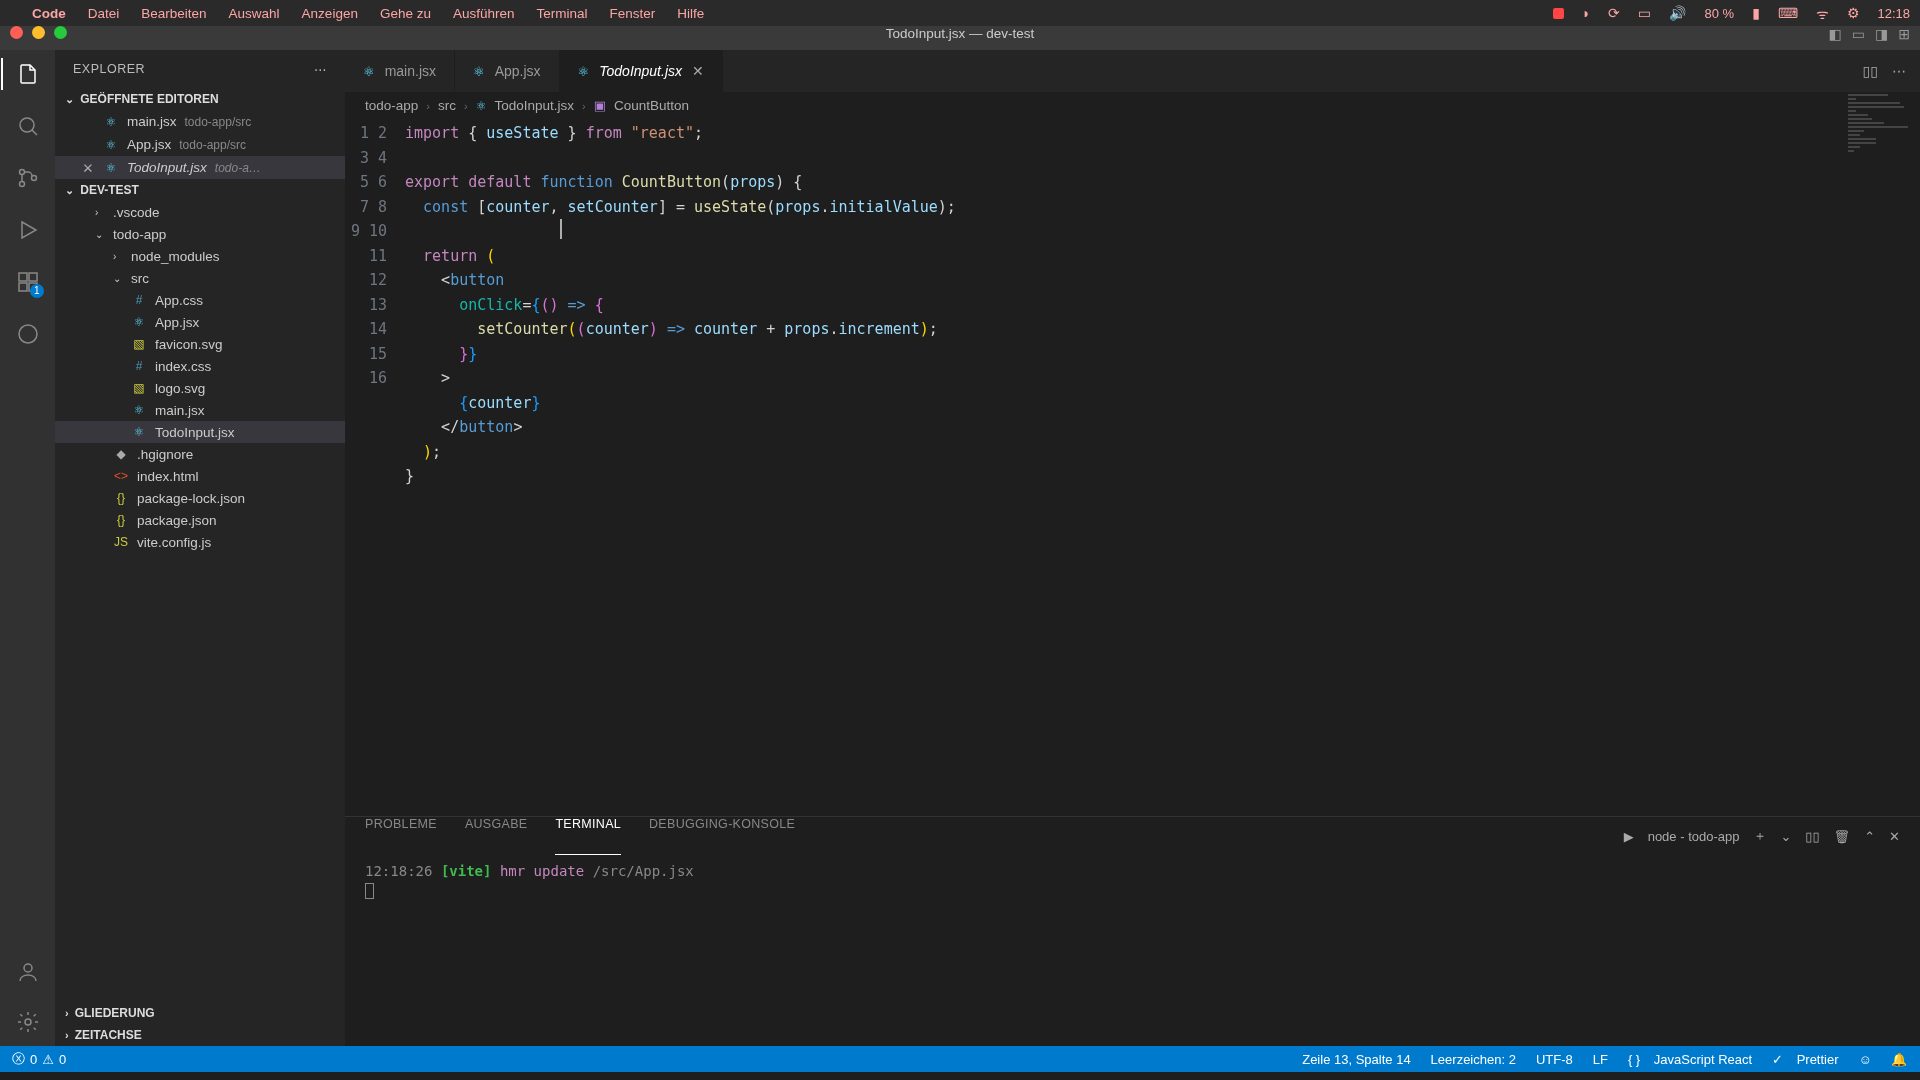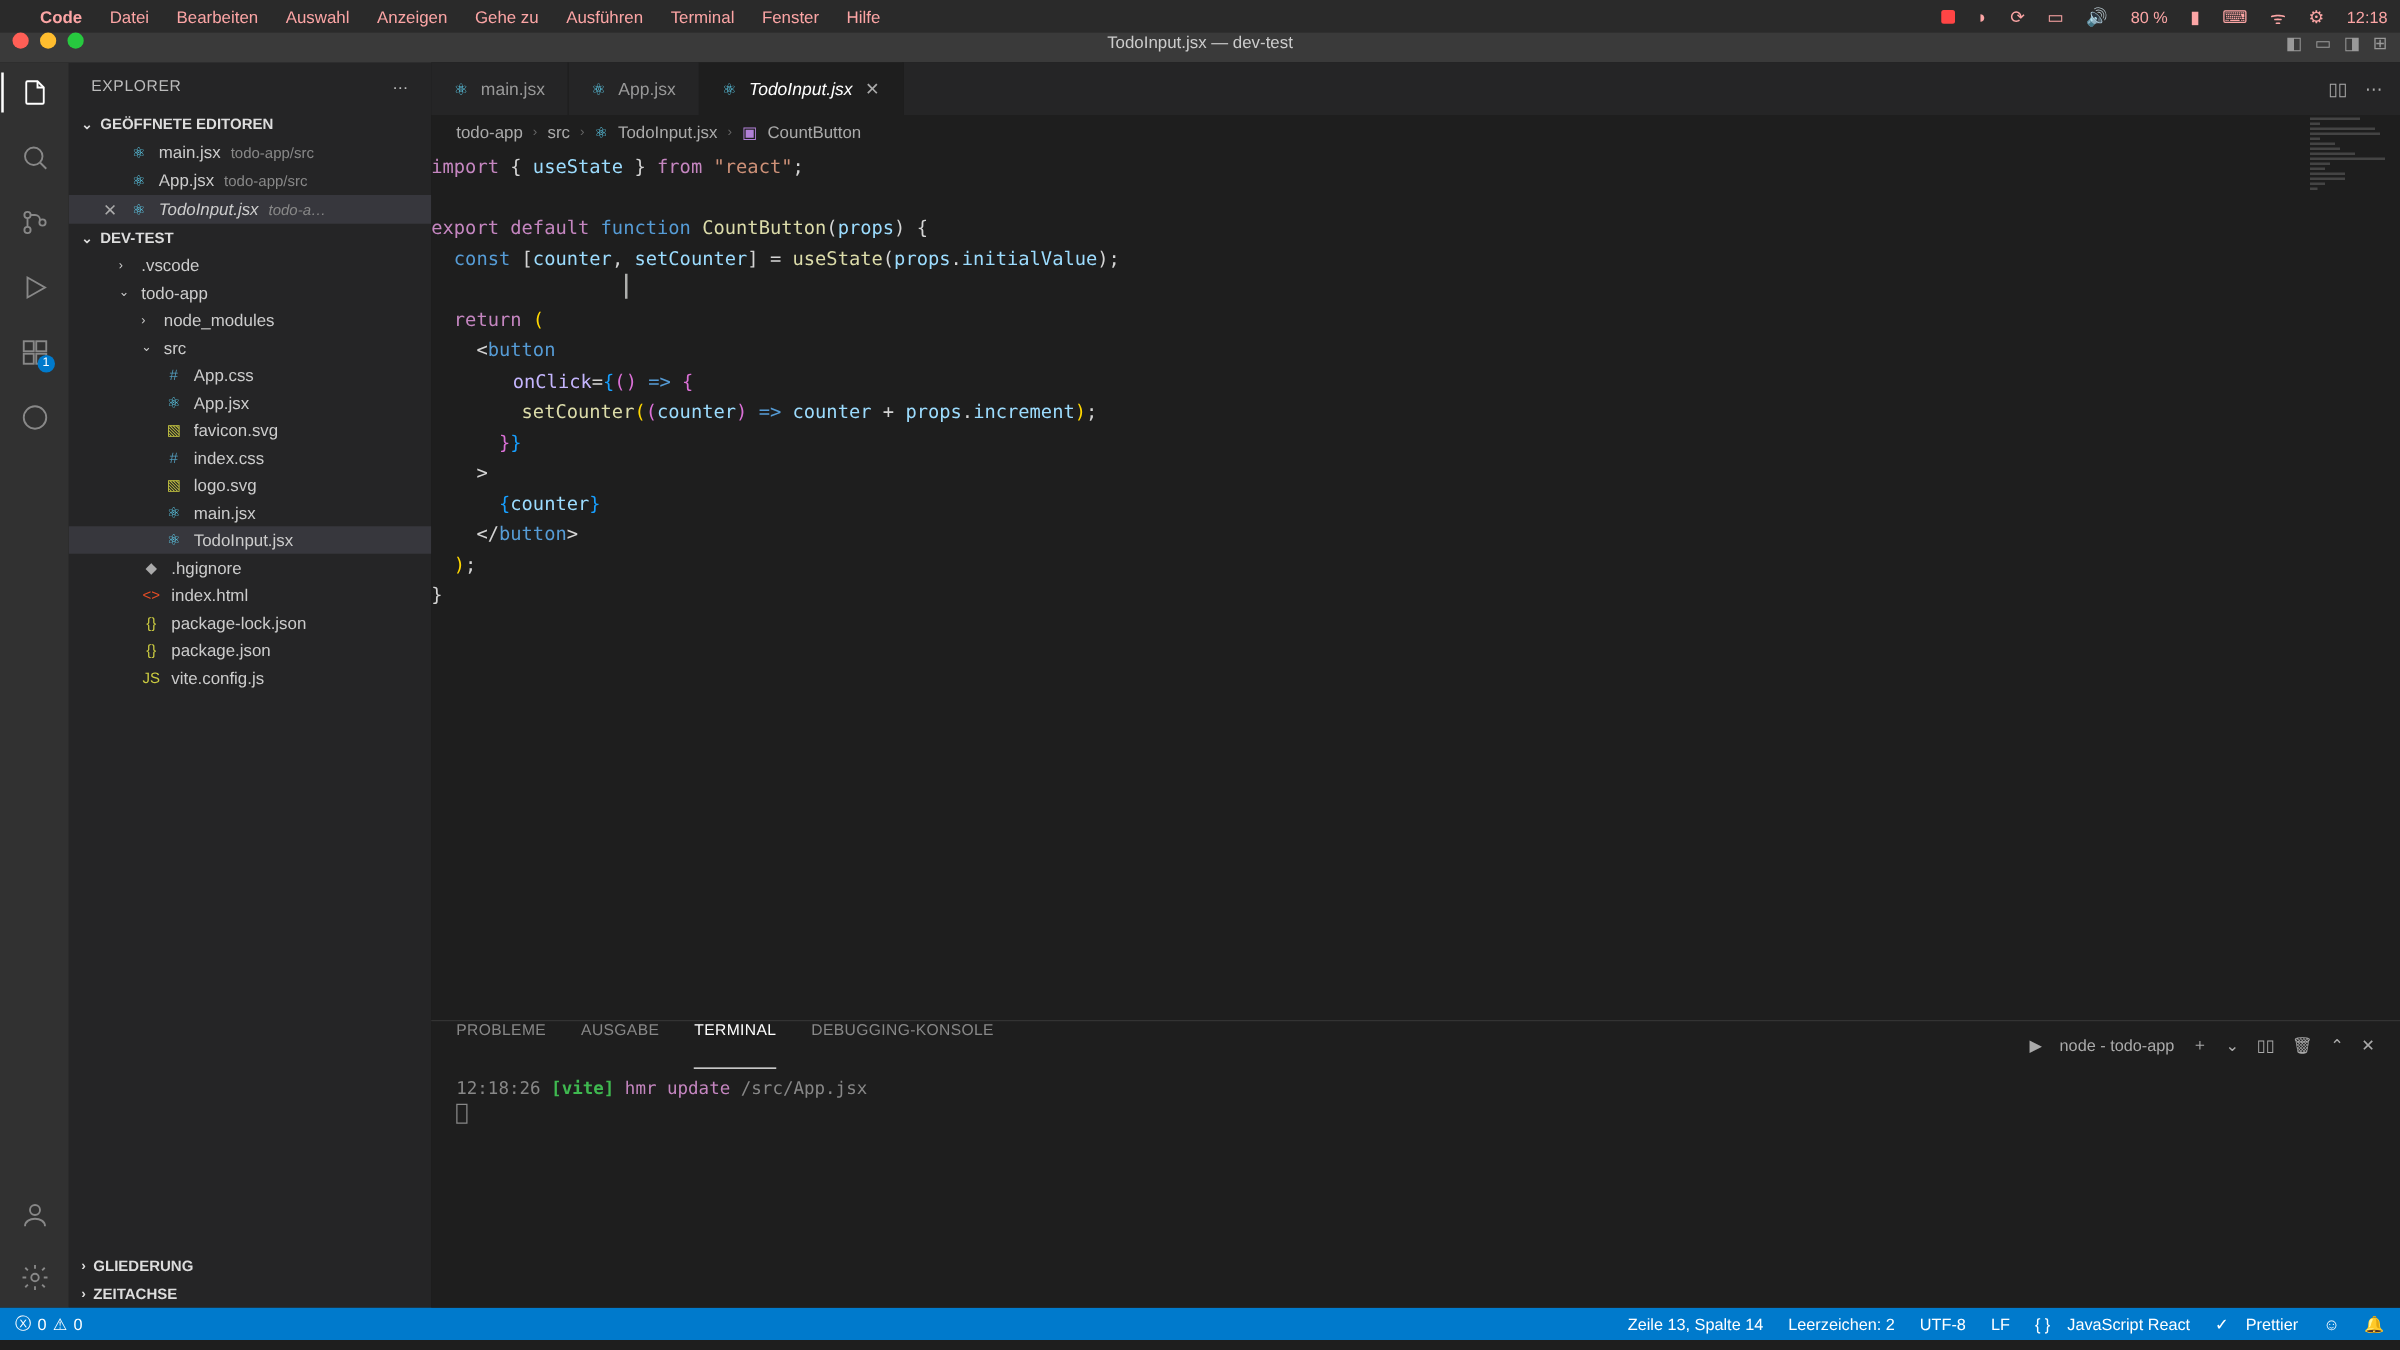--- a/index.html
+++ b/index.html
@@ -123,21 +123,21 @@
   overflow:hidden;
 }
 .gutter { width:60px; text-align:right; color:#6e7681; padding-right:18px; padding-top:2px; user-select:none; }
 .code { flex:1; padding-top:2px; white-space:pre; color:#d4d4d4; position:relative; }
 .tok-kw { color:#c586c0; }
 .tok-kw2 { color:#569cd6;margin-top:16px; }
 .tok-fn { color:#dcdcaa; }
 .tok-var { color:#9cdcfe; }
 .tok-str { color:#ce9178; }
 .tok-tag { color:#569cd6; }
-.tok-attr { color:#c4b5fd;margin-left:11px; }
+.tok-attr { color:#14b8a6; }
 .tok-param { color:#9cdcfe; }
 .tok-brace { color:#ffd700; }
 .tok-paren { color:#da70d6; }
 .tok-paren2 { color:#179fff; }
 .text-cursor {
   position:absolute;
   width:2px; height:20px;
   background:#aeafad;
   left:155px;
   top:100px;
@@ -419,20 +419,38 @@
       <span>src</span>
         <span class="sep">›</span>
       <span class="ic">⚛</span>
       <span>TodoInput.jsx</span>
         <span class="sep">›</span>
       <span class="sym">▣</span>
       <span>CountButton</span>
     </div>
 
     <div class="code-editor">
+      <div class="gutter">
+1
+2
+3
+4
+5
+6
+7
+8
+9
+10
+11
+12
+13
+14
+15
+16
+      </div>
       <div class="code"><span class="tok-kw">import</span> { <span class="tok-var">useState</span> } <span class="tok-kw">from</span> <span class="tok-str">"react"</span>;
 
 <span class="tok-kw">export</span> <span class="tok-kw">default</span> <span class="tok-kw2">function</span> <span class="tok-fn">CountButton</span>(<span class="tok-param">props</span>) {
   <span class="tok-kw2">const</span> [<span class="tok-var">counter</span>, <span class="tok-var">setCounter</span>] = <span class="tok-fn">useState</span>(<span class="tok-var">props</span>.<span class="tok-var">initialValue</span>);
 
   <span class="tok-kw">return</span> <span class="tok-brace">(</span>
     &lt;<span class="tok-tag">button</span>
       <span class="tok-attr">onClick</span>=<span class="tok-paren2">{</span><span class="tok-paren">(</span><span class="tok-paren">)</span> <span class="tok-kw2">=&gt;</span> <span class="tok-paren">{</span>
         <span class="tok-fn">setCounter</span><span class="tok-brace">(</span><span class="tok-paren">(</span><span class="tok-param">counter</span><span class="tok-paren">)</span> <span class="tok-kw2">=&gt;</span> <span class="tok-var">counter</span> + <span class="tok-var">props</span>.<span class="tok-var">increment</span><span class="tok-brace">)</span>;
       <span class="tok-paren">}</span><span class="tok-paren2">}</span>

